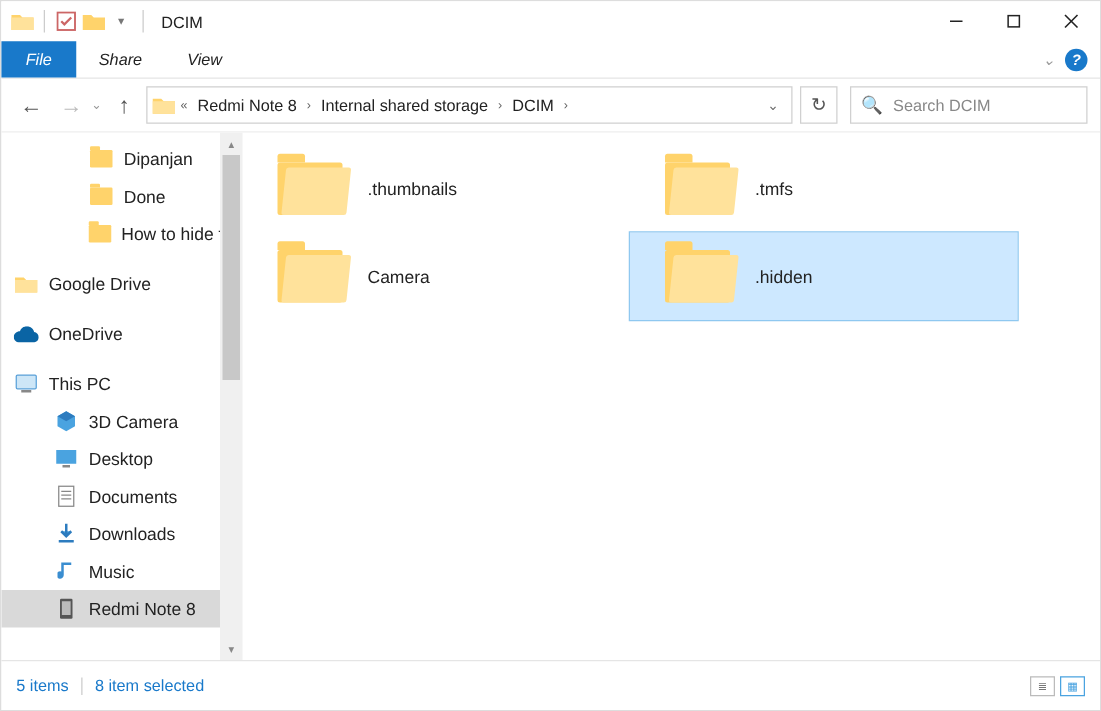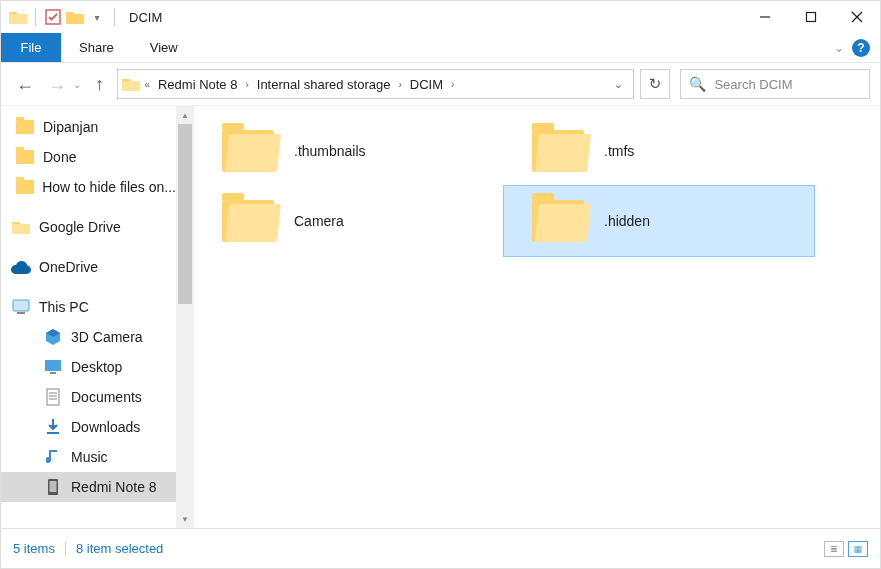--- a/index.html
+++ b/index.html
@@ -9,21 +9,21 @@
   .titlebar { height: 32px; display: flex; align-items: stretch; background: #fff; }
   .title-left { display:flex; align-items:center; gap:4px; padding-left:8px; }
   .title-left .ticon { width:18px; height:18px; display:flex; align-items:center; justify-content:center; }
   .title-left .sep { width:1px; height:18px; background:#ccc; margin:0 4px; }
   .title-text { margin-left:6px; font-size:13px; color:#222; }
   .title-spacer { flex:1; }
   .win-btn { width:46px; display:flex; align-items:center; justify-content:center; font-size:14px; color:#333; }
   .win-btn.close { font-size:16px; }
 
   
-  .ribbon { height:30px; display:flex; align-items:stretch; border-bottom:1px solid #e5e5e5; }
+  .ribbon { height:30px; display:flex; align-items:stretch; border-bottom:1px solid #e5e5e5;font-style:italic; }
   .file-tab { width:60px; background:#1979ca; color:#fff; display:flex; align-items:center; justify-content:center; font-size:13px; }
   .rtab { padding:0 18px; display:flex; align-items:center; font-size:13px; color:#222; }
   .ribbon-spacer { flex:1; }
   .ribbon-right { display:flex; align-items:center; padding-right:10px; gap:8px; }
   .chev-down { color:#999; font-size:12px; }
   .help-circle { width:18px; height:18px; border-radius:50%; background:#1979ca; color:#fff; display:flex; align-items:center; justify-content:center; font-size:12px; font-weight:bold; }
 
   
   .addrrow { height:42px; display:flex; align-items:center; padding:0 10px; gap:4px; }
   .nav-arrow { width:28px; height:28px; display:flex; align-items:center; justify-content:center; color:#555; font-size:18px; }
@@ -43,21 +43,21 @@
   
   .sidebar-wrap { display:flex; }
   .sidebar { width:175px; overflow:hidden; padding-top:6px; }
   .scrollgutter { width:18px; background:#f0f0f0; position:relative; }
   .scrollgutter .up, .scrollgutter .down { position:absolute; left:0; width:100%; height:18px; display:flex; align-items:center; justify-content:center; font-size:9px; color:#888; }
   .scrollgutter .up { top:0; }
   .scrollgutter .down { bottom:0; }
   .scrollgutter .thumb { position:absolute; top:18px; left:2px; width:14px; height:180px; background:#c8c8c8; }
 
   .tree-item { height:30px; display:flex; align-items:center; gap:8px; padding-left:10px; font-size:14px; white-space:nowrap; overflow:hidden; }
-  .tree-item.indent { padding-left:14px; }
+  .tree-item.indent { padding-left:30px;margin-left:40px; }
   .tree-item.indent2 { padding-left:42px; }
   .tree-item.selected { background:#d9d9d9; }
   .tree-item .icon { width:20px; height:18px; display:flex; align-items:center; justify-content:center; }
 
   
   .folder-s { width:18px; height:14px; background:#ffd36b; border-radius:1px; position:relative; }
   .folder-s::before { content:""; position:absolute; top:-3px; left:0; width:8px; height:3px; background:#ffd36b; border-radius:1px 1px 0 0; }
 
   
   .content { flex:1; overflow:auto; padding:10px 10px 10px 0; }

